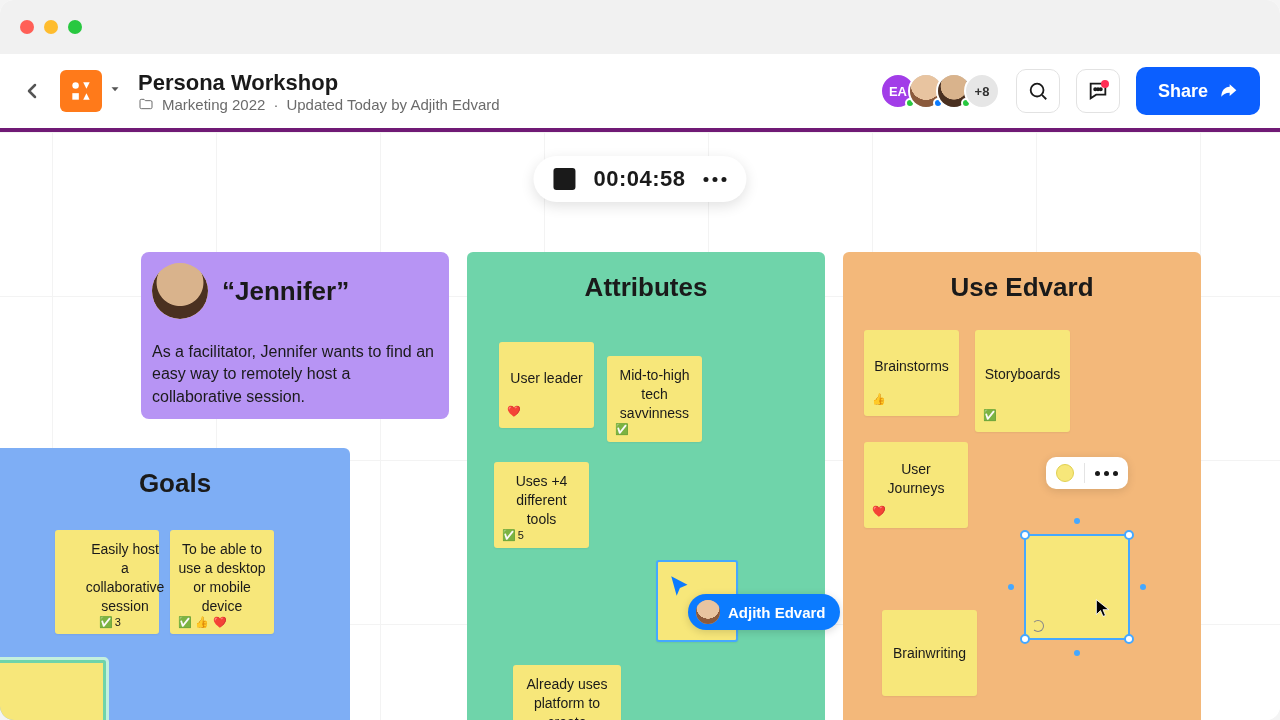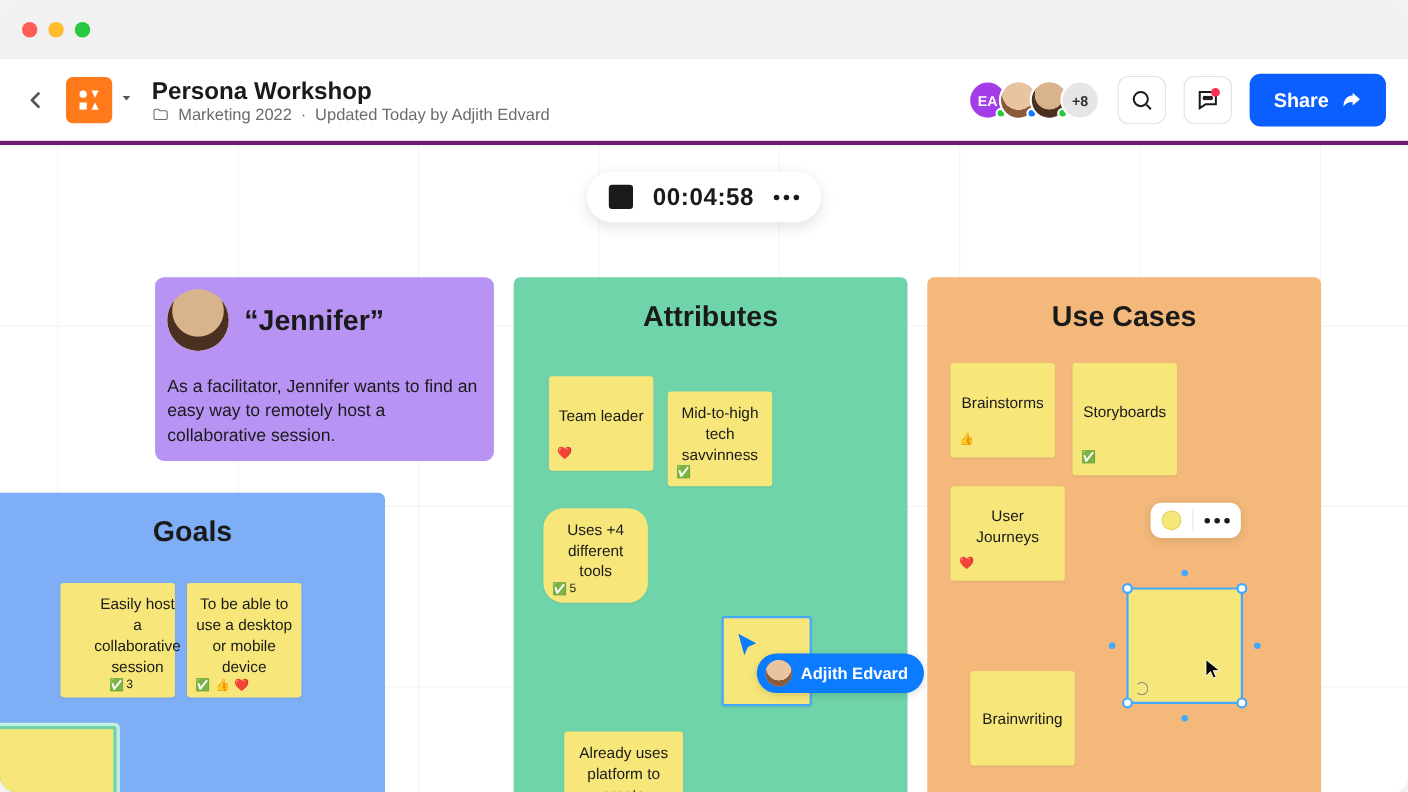--- a/index.html
+++ b/index.html
@@ -200,32 +200,32 @@
           <span>✅</span>
           <span>👍</span>
           <span>❤️</span>
         </div>
     </div>
 
     <div class="column attributes">
       <div class="col-title">Attributes</div>
     </div>
     <div class="sticky" style="left:499px; top:210px; width:95px; height:86px;">
-      <div class="txt">Team leader</div>
+      <div class="txt">User leader</div>
       <div class="reactions">
           <span>❤️</span>
         </div>
     </div>
     <div class="sticky" style="left:607px; top:224px; width:95px; height:86px;">
       <div class="txt">Mid-to-high tech savvinness</div>
       <div class="reactions">
           <span>✅</span>
         </div>
     </div>
-    <div class="sticky" style="left:494px; top:330px; width:95px; height:86px;border-radius:18px;">
+    <div class="sticky" style="left:494px; top:330px; width:95px; height:86px;">
       <div class="txt">Uses +4 different tools</div>
       <div class="reactions">
           <span class="reaction-chip">✅ <span>5</span></span>
         </div>
     </div>
     <div class="sticky" style="left:513px; top:533px; width:108px; height:70px;">
       <div class="txt">Already uses platform to create</div>
     </div>
 
     <div class="editing-sticky" style="left:656px; top:428px; width:82px; height:82px;"></div>
@@ -235,21 +235,21 @@
         </svg>
     </div>
     <div class="cursor-tag" style="left:688px; top:462px;">
       <div class="mini-avatar">
           <div class="face" style="border-radius:50%;"></div>
         </div>
       <span>Adjith Edvard</span>
     </div>
 
     <div class="column usecases">
-      <div class="col-title">Use Cases</div>
+      <div class="col-title">Use Edvard</div>
     </div>
     <div class="sticky" style="left:864px; top:198px; width:95px; height:86px;">
       <div class="txt">Brainstorms</div>
       <div class="reactions">
           <span>👍</span>
         </div>
     </div>
     <div class="sticky" style="left:975px; top:198px; width:95px; height:102px;">
       <div class="txt">Storyboards</div>
       <div class="reactions">

